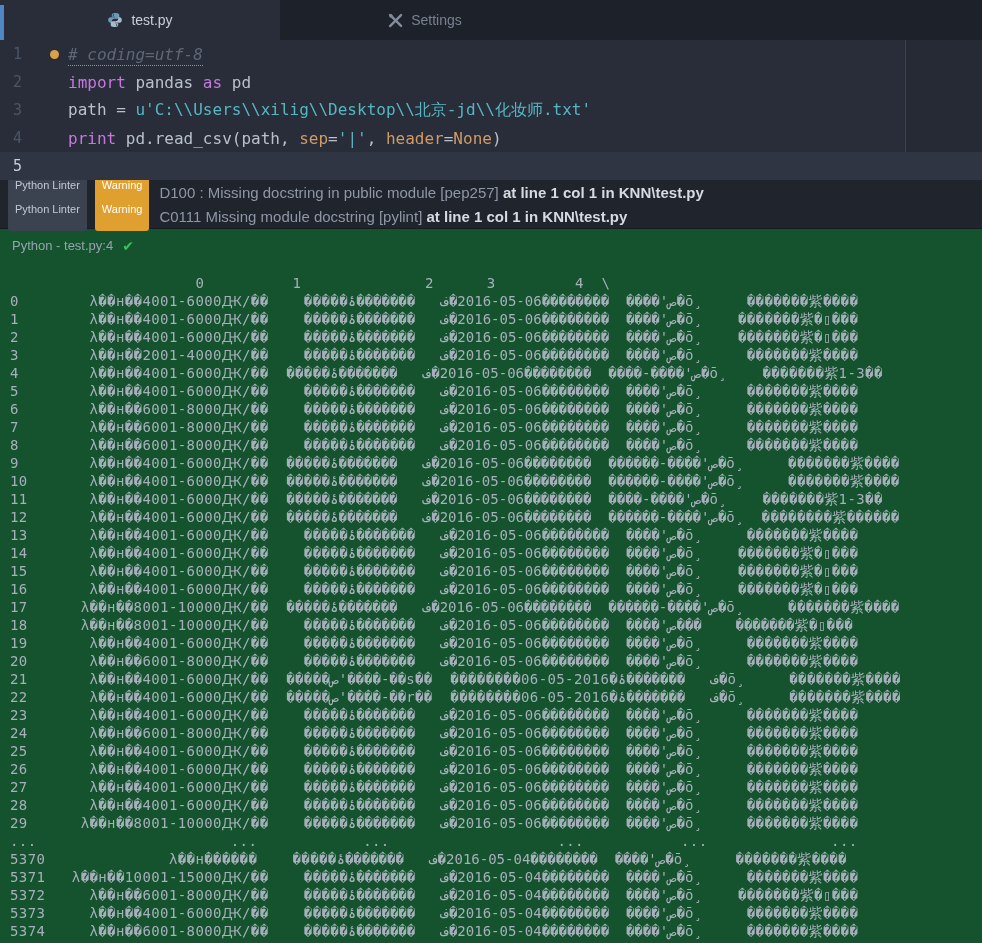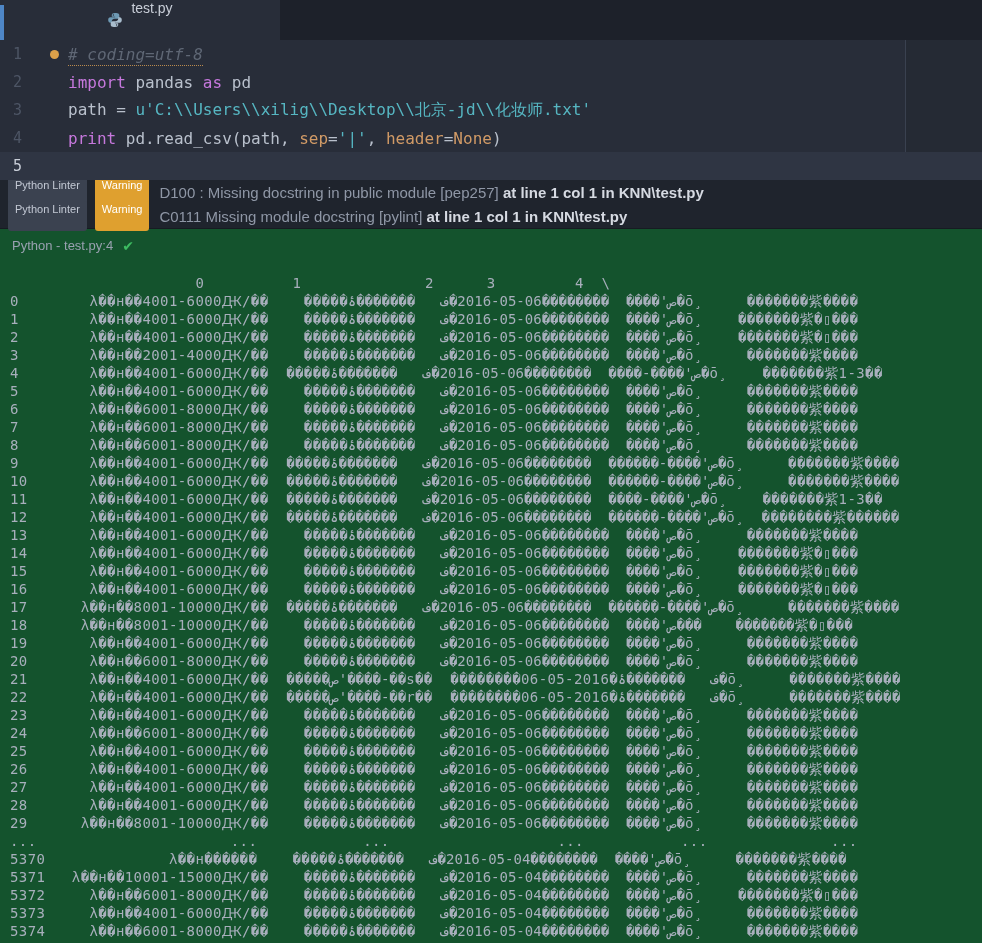--- a/index.html
+++ b/index.html
@@ -2,21 +2,21 @@
 <html><head>
 <meta charset="utf-8">
 <style>
   * { margin:0; padding:0; box-sizing:border-box; }
   html,body { width:982px; height:943px; overflow:hidden; }
   body { background:#21262f; font-family:"Liberation Sans", sans-serif; }
 
   
   .tabbar { position:relative; height:40px; background:#1d212a; display:flex; }
   .accent { position:absolute; left:0; top:5px; width:4px; height:35px; background:#4e86c6; }
-  .tab { display:flex; justify-content:center; gap:8px; height:40px;
+  .tab { display:flex; align-items:center; justify-content:center; gap:8px; height:40px;
          font-size:14px; cursor:pointer; }
   .tab.active { width:280px; background:#282d39; color:#c9ced8; }
   .tab.inactive { width:290px; color:#79818f; }
   .tab .ticon { display:flex; align-items:center; }
 
   
   .editor { position:relative; height:140px; background:#282d39;
             font-family:"DejaVu Sans Mono", monospace; font-size:16px; }
   .editor::after { content:""; position:absolute; left:906px; top:0; bottom:0; right:0;
                    background:#252a34; z-index:0; }
@@ -66,20 +66,32 @@
     <div class="tab active">
       <span class="ticon">
         <svg width="16" height="16" viewBox="0 0 16 16">
           <path fill="#6e9ab5" d="M7.9 1C6 1 4.8 1.7 4.8 3v1.7h3.3v.6H3.4C2 5.3 1.2 6.4 1.2 8c0 1.6.8 2.7 2.2 2.7h1.4V9.2c0-1.4 1.2-2.4 2.6-2.4h3c1 0 1.9-.9 1.9-1.9V3c0-1.3-1.3-2-3.1-2zM6.4 2.3c.4 0 .7.3.7.7s-.3.7-.7.7-.7-.3-.7-.7.3-.7.7-.7z"></path>
           <path fill="#a9bdcd" d="M8.1 15c1.9 0 3.1-.7 3.1-2v-1.7H7.9v-.6h4.7c1.4 0 2.2-1.1 2.2-2.7 0-1.6-.8-2.7-2.2-2.7h-1.4v1.5c0 1.4-1.2 2.4-2.6 2.4h-3c-1 0-1.9.9-1.9 1.9V13c0 1.3 1.3 2 3.1 2zm1.5-1.3c-.4 0-.7-.3-.7-.7s.3-.7.7-.7.7.3.7.7-.3.7-.7.7z"></path>
         </svg>
       </span>
       <span>test.py</span>
     </div>
 
+    <div class="tab inactive">
+      <span class="ticon">
+        <svg width="15" height="15" viewBox="0 0 16 16">
+          <g fill="#848c9b">
+            <rect x="6.8" y="-1.5" width="2.6" height="19" rx="1.2" transform="rotate(45 8 8)"></rect>
+            <rect x="6.8" y="-1.5" width="2.6" height="19" rx="1.2" transform="rotate(-45 8 8)"></rect>
+            <circle cx="3.2" cy="3.2" r="1.9"></circle>
+          </g>
+        </svg>
+      </span>
+      <span>Settings</span>
+    </div>
   </div>
 
   <div class="editor">
     <div class="ruler"></div>
     <div id="code-lines">
         <div class="codeline">
           <span class="ln">1</span>
           <span class="dotslot">
             <span class="dot"></span>
           </span>

